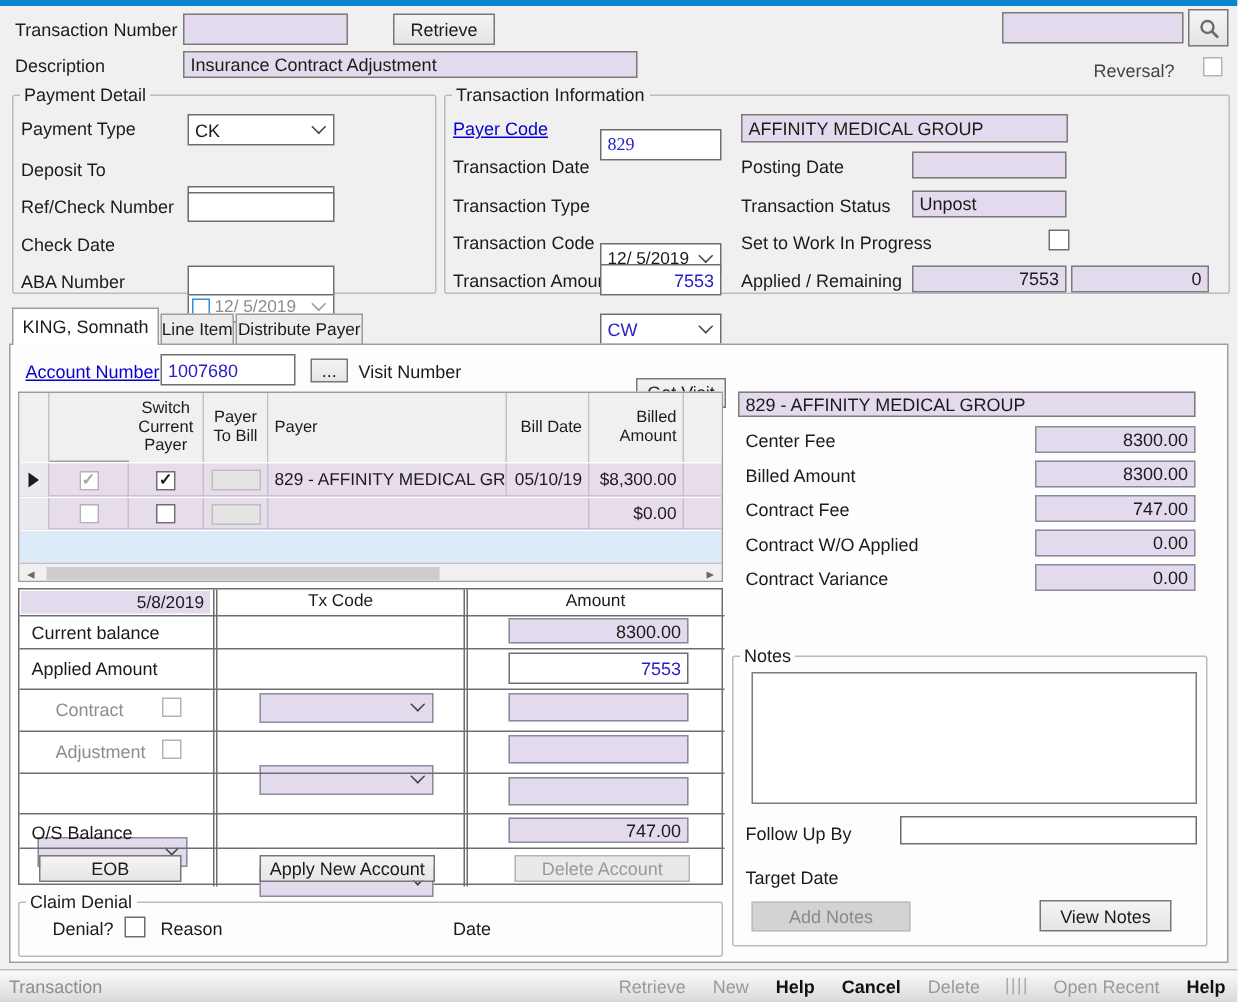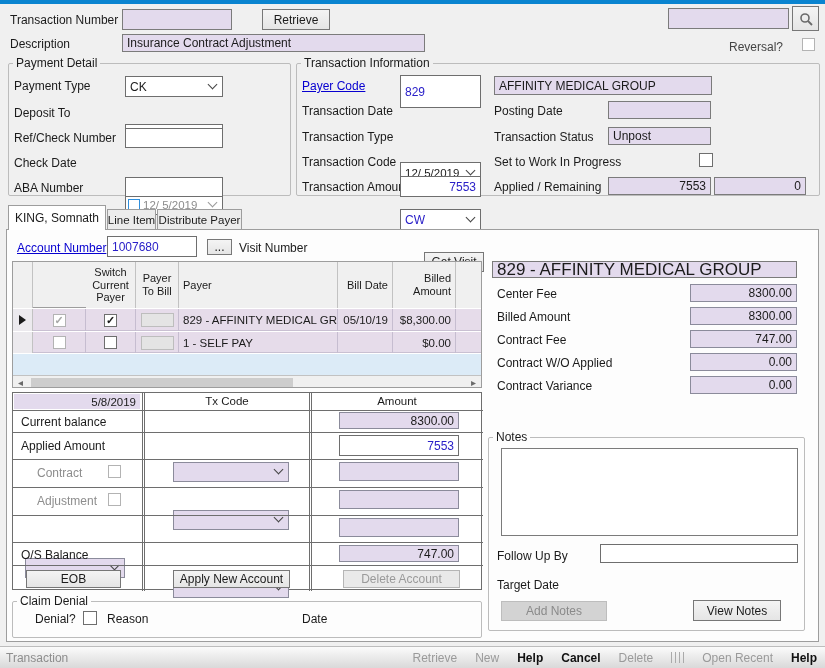--- a/index.html
+++ b/index.html
@@ -94,21 +94,21 @@
   <span class="gray-text" style="margin-left:3px;font-size:11.5px;">12/ 5/2019</span>
   <span class="chev" style="border-color:#9a9a9a;"></span>
 </div>
 <span class="abs lbl" style="left:14px;top:181px;">ABA Number</span>
 <div class="abs inp" style="left:125px;top:177px;width:98px;height:20px;"></div>
 
 <fieldset class="abs" style="left:296px;top:56px;width:524px;height:140px;">
   <legend>Transaction Information</legend>
 </fieldset>
 <a class="abs link" style="left:302px;top:79px;">Payer Code</a>
-<div class="abs inp blue-text" style="left:400px;top:75px;width:81px;height:33px;">829</div>
+<div class="abs inp blue-text" style="left:400px;top:86px;width:81px;height:21px;font-family:Liberation Serif, serif;">829</div>
 <div class="abs lav field" style="left:494px;top:76px;width:218px;height:19px;">AFFINITY MEDICAL GROUP</div>
 <span class="abs lbl" style="left:302px;top:104px;">Transaction Date</span>
 <div class="abs combo" style="left:400px;top:100px;width:81px;height:21px;">
     <span style="font-size:11.5px;">12/ 5/2019</span>
     <span class="chev"></span>
   </div>
 <span class="abs lbl" style="left:494px;top:104px;">Posting Date</span>
 <div class="abs lav field" style="left:608px;top:101px;width:103px;height:18px;"></div>
 <span class="abs lbl" style="left:302px;top:130px;">Transaction Type</span>
 <div class="abs combo blue-text" style="left:400px;top:126px;width:81px;height:21px;">
@@ -185,36 +185,35 @@
     <div class="rowsel abs" style="left:0;top:0;width:20px;height:21px;"></div>
     <div class="gridcell abs" style="left:20px;top:0;width:53px;height:21px;justify-content:center;">
         <span class="cb light"></span>
       </div>
     <div class="gridcell abs" style="left:73px;top:0;width:50px;height:21px;justify-content:center;">
         <span class="cb"></span>
       </div>
     <div class="gridcell abs" style="left:123px;top:0;width:43px;height:21px;justify-content:center;">
         <span style="width:33px;height:14px;background:#e4e4e4;border:1px solid #bdbdbd;"></span>
       </div>
-    <div class="gridcell abs" style="left:166px;top:0;width:159px;height:21px;padding-left:4px;">1 - SELF PAY</div>
     <div class="gridcell abs right" style="left:325px;top:0;width:55px;height:21px;padding-right:4px;"></div>
     <div class="gridcell abs right" style="left:380px;top:0;width:63px;height:21px;padding-right:4px;">$0.00</div>
     <div class="gridcell abs" style="left:443px;top:0;width:27px;height:21px;border-right:none;"></div>
   </div>
 
   <div style="position:absolute;left:0;top:92px;height:21px;width:100%;background:#dcebf7;"></div>
 
   <div class="scroll" style="position:absolute;left:0;top:113px;height:13px;width:100%;">
     <span class="sc-arrow" style="left:0;">◂</span>
     <span class="sc-thumb" style="left:18px;width:262px;"></span>
     <span class="sc-arrow" style="right:0;">▸</span>
   </div>
 </div>
 
-<div class="abs lav field" style="left:492px;top:261px;width:305px;height:17px;font-size:17px;">829 - AFFINITY MEDICAL GROUP</div>
+<div class="abs lav field" style="left:492px;top:261px;width:305px;height:17px;font-size:12px;">829 - AFFINITY MEDICAL GROUP</div>
 <span class="abs lbl" style="left:497px;top:287px;">Center Fee</span>
 <div class="abs lav-flat field right" style="left:690px;top:284px;width:107px;height:18px;">8300.00</div>
 <span class="abs lbl" style="left:497px;top:310px;">Billed Amount</span>
 <div class="abs lav-flat field right" style="left:690px;top:307px;width:107px;height:18px;">8300.00</div>
 <span class="abs lbl" style="left:497px;top:333px;">Contract Fee</span>
 <div class="abs lav-flat field right" style="left:690px;top:330px;width:107px;height:18px;">747.00</div>
 <span class="abs lbl" style="left:497px;top:356px;">Contract W/O Applied</span>
 <div class="abs lav-flat field right" style="left:690px;top:353px;width:107px;height:18px;">0.00</div>
 <span class="abs lbl" style="left:497px;top:379px;">Contract Variance</span>
 <div class="abs lav-flat field right" style="left:690px;top:376px;width:107px;height:18px;">0.00</div>

